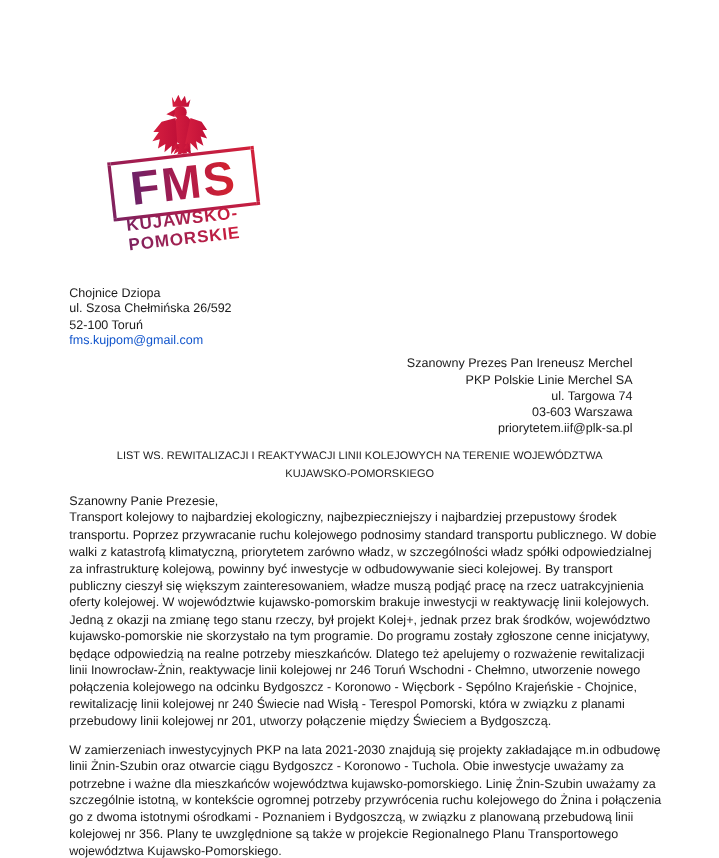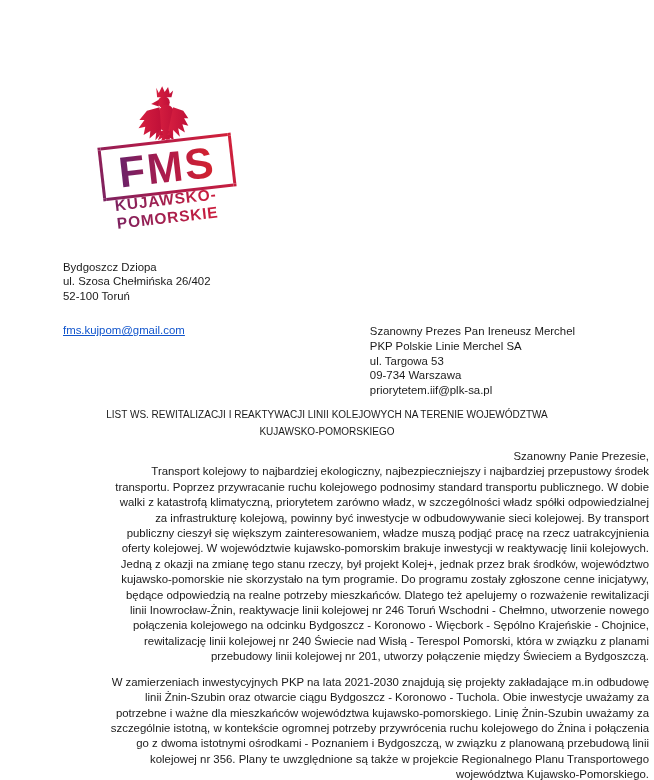--- a/index.html
+++ b/index.html
@@ -39,40 +39,40 @@
     white-space:pre-line;
     background:linear-gradient(92deg,#7c2260 0%,#c81d3e 90%);
     -webkit-background-clip:text;background-clip:text;
     -webkit-text-fill-color:transparent;color:#a8174b;
   }
   
   .sender{
     position:absolute;left:63px;top:260px;
     font-size:11.4px;line-height:14.4px;
   }
-  .sender-email a,.sender-email{color:#1155cc;text-decoration:underline;cursor:pointer;margin-top:20px;}
+  .sender-email a,.sender-email{color:#1155cc;cursor:pointer;}
   .recipient{
     position:absolute;right:79px;top:324px;
-    text-align:left;
+    text-align:right;
     font-size:11.4px;line-height:14.8px;
   }
   
   .letter-title{
     position:absolute;left:0;top:407px;width:654px;
     text-align:center;
     font-size:10px;line-height:16.5px;
     white-space:pre-line;
   }
   
   .letter-body{
     position:absolute;left:63px;top:449px;width:586px;
     font-size:11.4px;line-height:15.4px;
   }
   .letter-body p{
-    margin:0;white-space:pre-line;text-align:right;
+    margin:0;white-space:pre-line;
   }
   .letter-body p + p{margin-top:10px;}
 </style>
 </head>
 <body>
 
 <div class="page">
 
   <div class="logo">
     <svg class="eagle" viewBox="0 0 64 68" xmlns="http://www.w3.org/2000/svg" aria-hidden="true">
@@ -103,33 +103,33 @@
       </g>
     </svg>
     <div class="fms-box">
       <span class="fms-text">FMS</span>
     </div>
     <div class="logo-region">KUJAWSKO-
 POMORSKIE</div>
   </div>
 
   <div class="sender">
-    <div>Bydgoszcz Dziopa</div>
-    <div>ul. Szosa Chełmińska 26/402</div>
+    <div>Chojnice Dziopa</div>
+    <div>ul. Szosa Chełmińska 26/592</div>
     <div>52-100 Toruń</div>
     <div class="sender-email">
       <a>fms.kujpom@gmail.com</a>
     </div>
   </div>
 
   <div class="recipient">
     <div>Szanowny Prezes Pan Ireneusz Merchel</div>
     <div>PKP Polskie Linie Merchel SA</div>
-    <div>ul. Targowa 53</div>
-    <div>09-734 Warszawa</div>
+    <div>ul. Targowa 74</div>
+    <div>03-603 Warszawa</div>
     <div>priorytetem.iif@plk-sa.pl</div>
   </div>
 
   <div class="letter-title">LIST WS. REWITALIZACJI I REAKTYWACJI LINII KOLEJOWYCH NA TERENIE WOJEWÓDZTWA
 KUJAWSKO-POMORSKIEGO</div>
 
   <div class="letter-body">
     <p>Szanowny Panie Prezesie,
 Transport kolejowy to najbardziej ekologiczny, najbezpieczniejszy i najbardziej przepustowy środek
 transportu. Poprzez przywracanie ruchu kolejowego podnosimy standard transportu publicznego. W dobie

